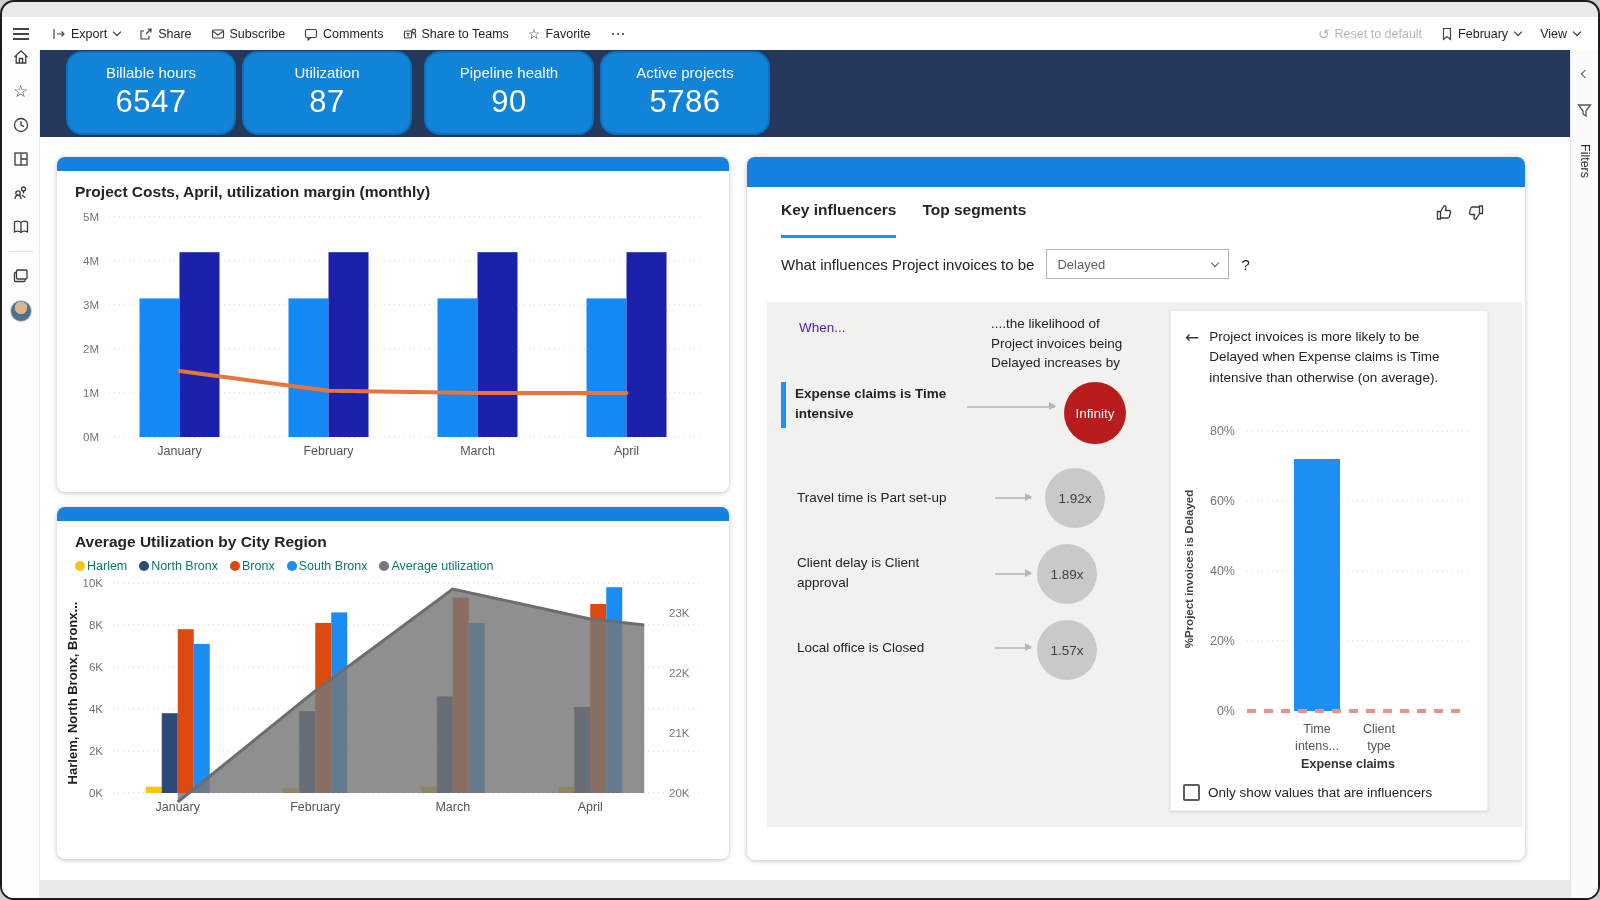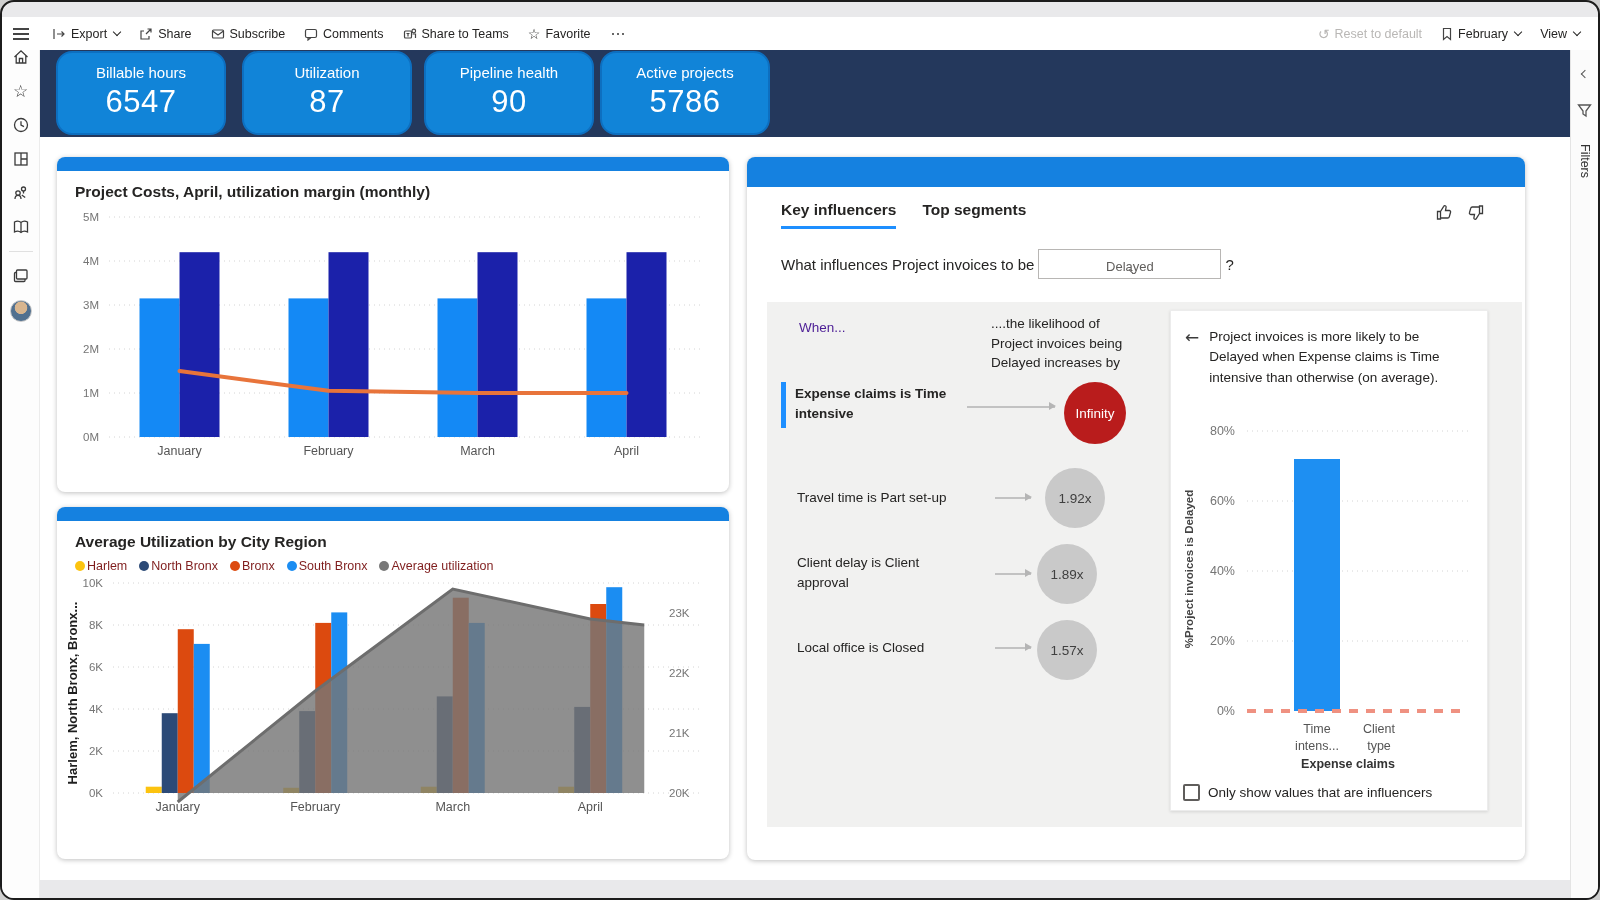--- a/index.html
+++ b/index.html
@@ -43,37 +43,37 @@
          border:2px solid #0d6fc0; border-radius:16px; color:#fff; text-align:center;
          cursor:pointer; padding-top:11px; }
   .kpi-label { font-size:15px; }
   .kpi-value { font-size:31px; margin-top:3px; letter-spacing:.5px; }
 
   .card { position:absolute; background:#fff; border-radius:8px;
           box-shadow:0 1px 5px rgba(0,0,0,.25); }
   .card-strip { height:14px; background:#1581e0; border-radius:8px 8px 0 0; }
   .card-title { font-size:15.5px; font-weight:600; color:#252423; margin:12px 0 0 18px; }
 
-  .legend { display:flex; gap:12px; margin:8px 0 0 18px; font-size:12.5px; color:#7f1d1d;
+  .legend { display:flex; gap:12px; margin:8px 0 0 18px; font-size:12.5px; color:#0f766e;
             align-items:center; }
   .leg-item { display:flex; align-items:center; gap:2px; }
   .leg-dot { width:10px; height:10px; border-radius:50%; display:inline-block; }
 
   
   .ki-strip { height:30px; background:#1581e0; border-radius:8px 8px 0 0; }
   .ki-tabs { position:absolute; left:34px; top:44px; display:flex; gap:26px; }
-  .ki-tab { font-size:15.5px; font-weight:700; color:#252423; padding-bottom:7px; cursor:pointer; }
+  .ki-tab { font-size:15.5px; font-weight:700; color:#252423; padding-bottom:16px; cursor:pointer; }
   .ki-tab.active { border-bottom:3px solid #1e8fff; }
   .ki-thumbs { position:absolute; right:40px; top:46px; display:flex; gap:12px; color:#3b3b3b; }
   .ki-thumbs svg { cursor:pointer; }
   .ki-question { position:absolute; left:34px; top:92px; display:flex; align-items:center;
-                 gap:4px; font-size:15px; color:#252423; }
+                 gap:12px; font-size:15px; color:#252423; }
   .dropdown { width:183px; height:30px; border:1px solid #b8b6b4; background:#fff;
               display:flex; align-items:center; justify-content:space-between;
-              padding:9px 10px; font-size:13px; color:#605e5c; cursor:pointer;flex-direction:column; }
+              padding:0 10px; font-size:13px; color:#605e5c; cursor:pointer; }
   .ki-gray { position:absolute; left:20px; top:145px; width:755px; height:525px; background:#f1f1f0; }
   .ki-when { position:absolute; left:32px; top:18px; font-size:13.5px; color:#4c1d95; }
   .ki-likelihood { position:absolute; left:224px; top:12px; width:152px; font-size:13.5px;
                    color:#252423; line-height:1.45; }
   .inf-label { position:absolute; font-size:13.5px; color:#252423; width:165px; line-height:1.45;
                cursor:pointer; }
   .inf-label.selected { font-weight:700; }
   .sel-bar { position:absolute; left:14px; width:5px; background:#1e8fff; }
   .inf-arrow { position:absolute; height:1.5px; background:#c2c2c2; }
   .inf-arrow::after { content:""; position:absolute; right:-1px; top:-4px;
@@ -217,21 +217,21 @@
       <svg width="18" height="18" viewBox="0 0 18 18" fill="none" stroke="#3b3b3b" stroke-width="1.3">
           <rect x="4.5" y="3" width="10.5" height="9" rx="1"></rect>
           <path d="M13 12 v1.5 a1 1 0 0 1 -1 1 H3.5 a1 1 0 0 1 -1 -1 V6.5 a1 1 0 0 1 1 -1 H4.5"></path>
         </svg>
     </span>
     <span class="avatar"></span>
   </div>
 
   <div class="canvas">
     <div class="hero">
-      <div class="kpi" style="left:16px">
+      <div class="kpi" style="left:26px">
         <div class="kpi-label">Billable hours</div>
         <div class="kpi-value">6547</div>
       </div>
       <div class="kpi" style="left:202px">
         <div class="kpi-label">Utilization</div>
         <div class="kpi-value">87</div>
       </div>
       <div class="kpi" style="left:384px">
         <div class="kpi-label">Pipeline health</div>
         <div class="kpi-value">90</div>

